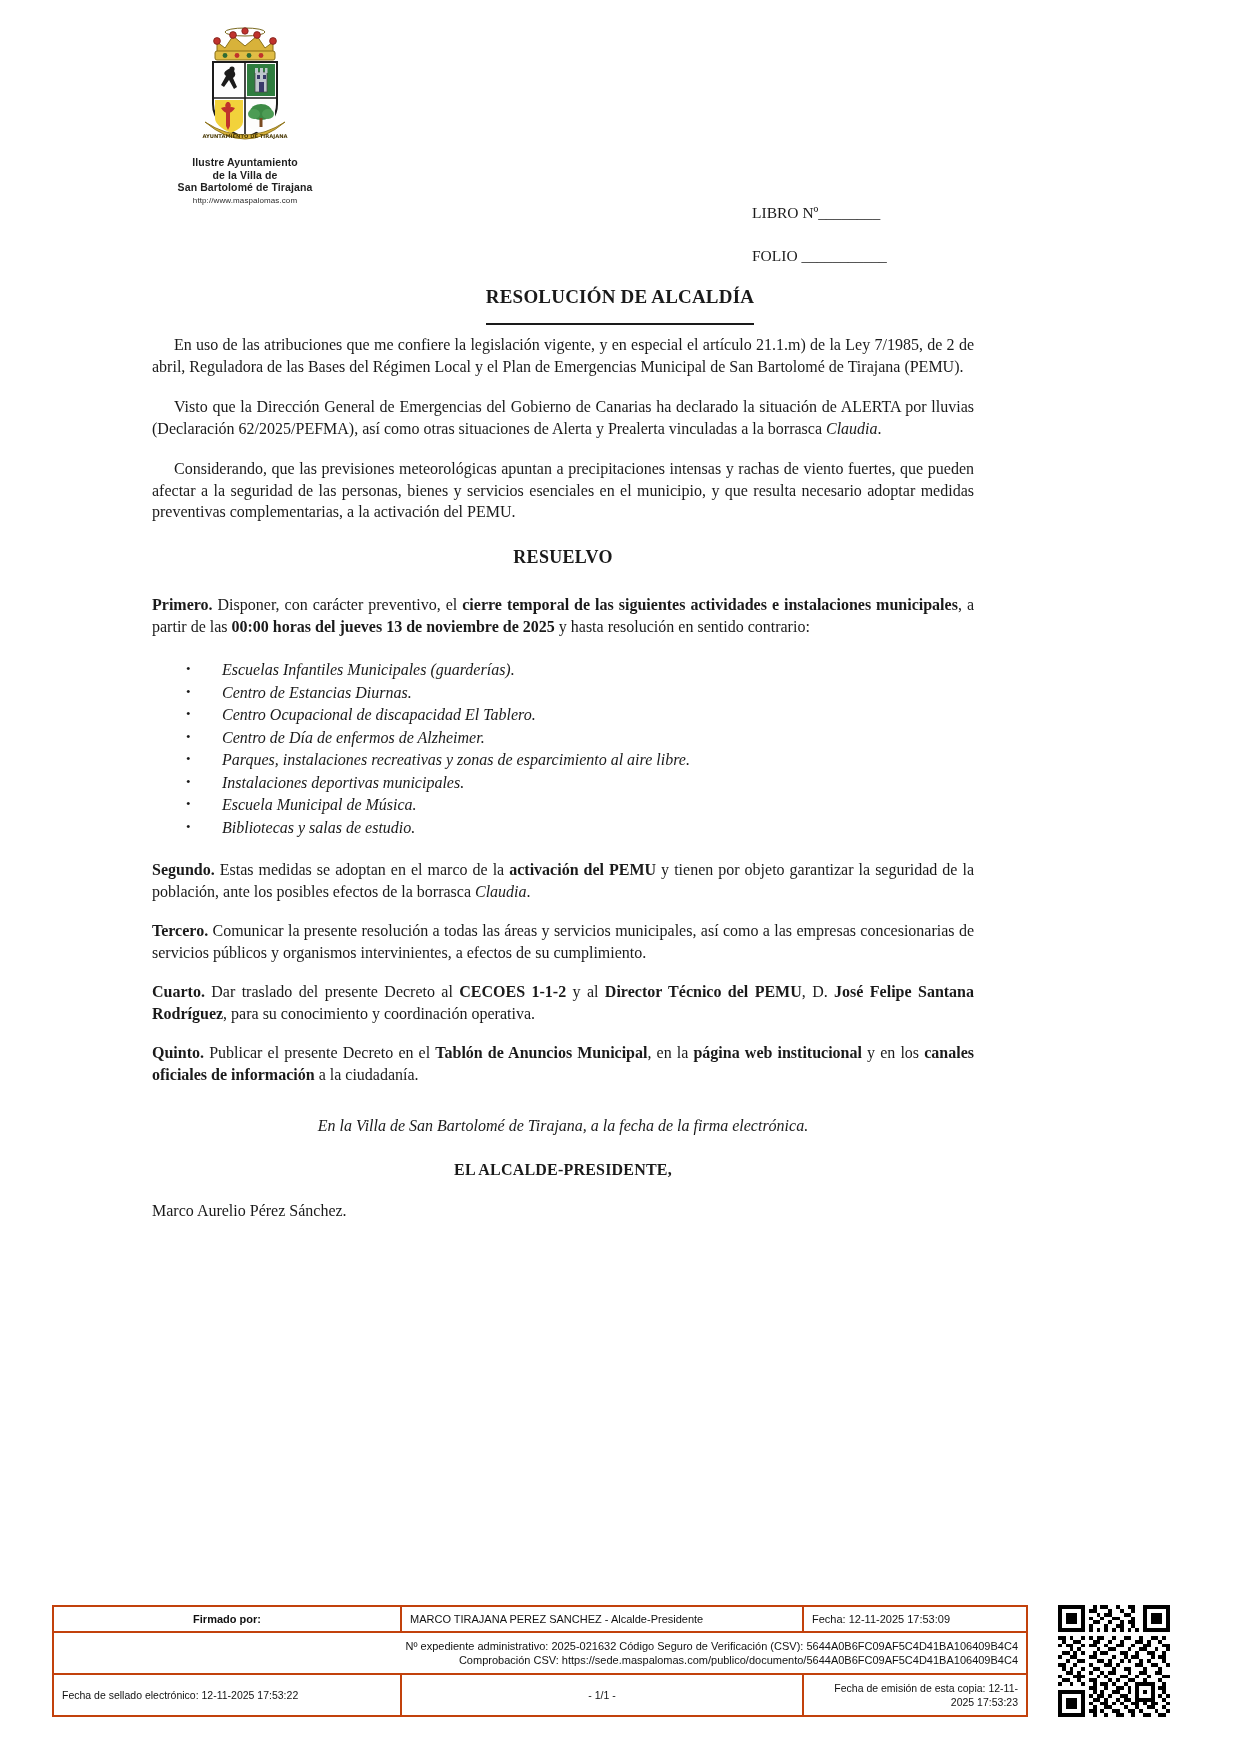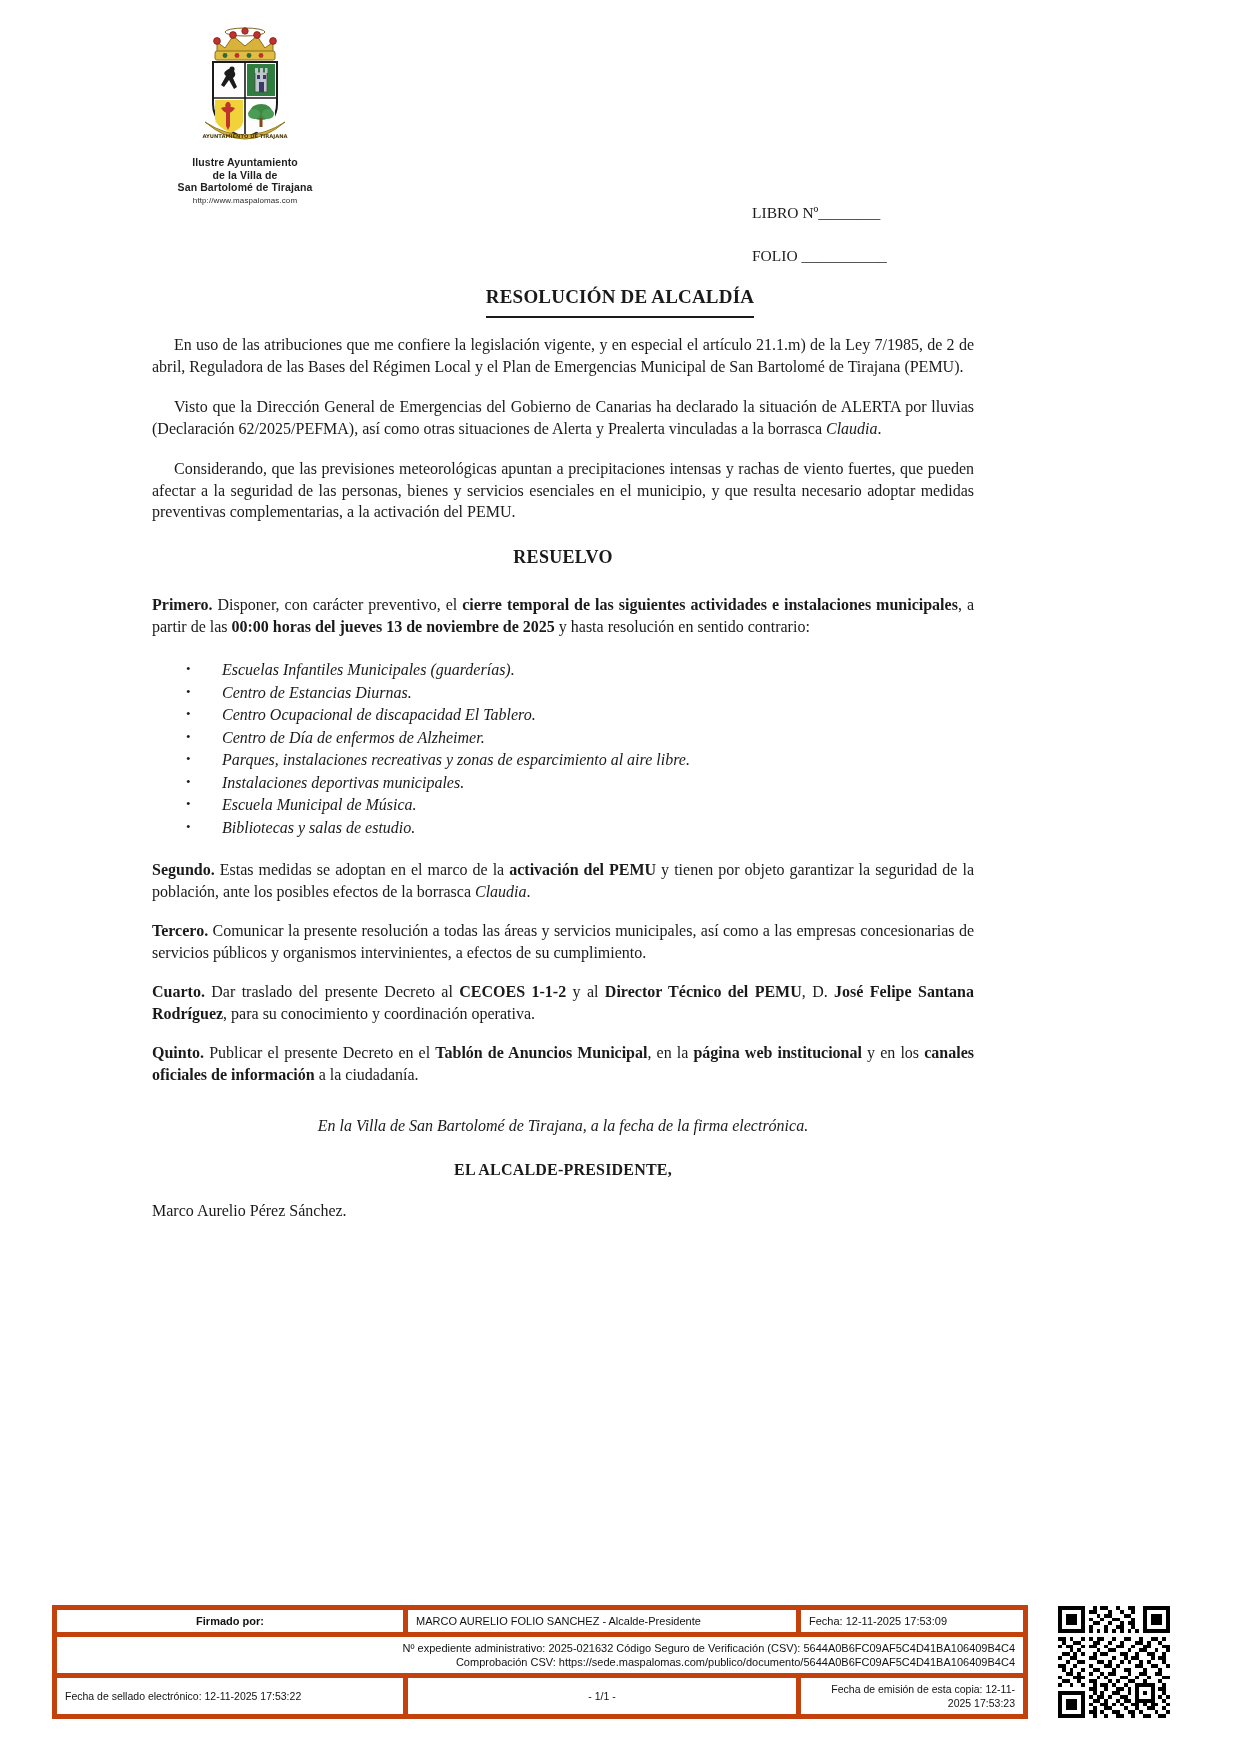--- a/index.html
+++ b/index.html
@@ -80,21 +80,21 @@
     left: 0;
     top: 286px;
     width: 1240px;
     text-align: center;
     font-size: 19px;
     font-weight: bold;
     letter-spacing: 0.2px;
   }
   .doc-title span {
     border-bottom: 2px solid #1a1a1a;
-    padding-bottom: 9px;
+    padding-bottom: 16px;
   }
 
   .body-col {
     position: absolute;
     left: 152px;
     top: 326px;
     width: 822px;
     font-size: 16px;
     line-height: 21.5px;
     text-align: justify;
@@ -181,21 +181,21 @@
     align-items: stretch;
   }
   .footer-table {
     width: 976px;
     border: 1px solid #000;
     border-collapse: collapse;
     font-family: "Liberation Sans", sans-serif;
     color: #111;
   }
   .footer-table td {
-    border: 5px solid #c2410c;
+    border: 2px solid #c2410c;
     padding: 4px 8px;
     font-size: 11px;
     line-height: 14px;
     vertical-align: middle;
   }
   .ft-label {
     width: 112px;
     text-align: center;
     font-weight: bold;
     font-size: 11.5px;
@@ -359,21 +359,21 @@
     <p class="closing-line">En la Villa de San Bartolomé de Tirajana, a la fecha de la firma electrónica.</p>
     <p class="sign-role">EL ALCALDE-PRESIDENTE,</p>
     <p class="sign-name">Marco Aurelio Pérez Sánchez.</p>
   </div>
 
   <div class="footer">
     <table class="footer-table">
       <tbody>
           <tr>
         <td class="ft-label">Firmado por:</td>
-        <td class="ft-signer">MARCO AURELIO FOLIO SANCHEZ - Alcalde-Presidente</td>
+        <td class="ft-signer">MARCO TIRAJANA PEREZ SANCHEZ - Alcalde-Presidente</td>
         <td class="ft-date">Fecha: 12-11-2025 17:53:09</td>
       </tr>
       <tr>
         <td class="ft-csv" colspan="3">
           <span class="csvline">Nº expediente administrativo: 2025-021632    Código Seguro de Verificación (CSV): 5644A0B6FC09AF5C4D41BA106409B4C4</span>
           <span class="csvline">Comprobación CSV:  https://sede.maspalomas.com/publico/documento/5644A0B6FC09AF5C4D41BA106409B4C4</span>
         </td>
       </tr>
       <tr class="ft-bottom">
         <td class="ft-sellado" colspan="1">Fecha de sellado electrónico: 12-11-2025 17:53:22</td>

